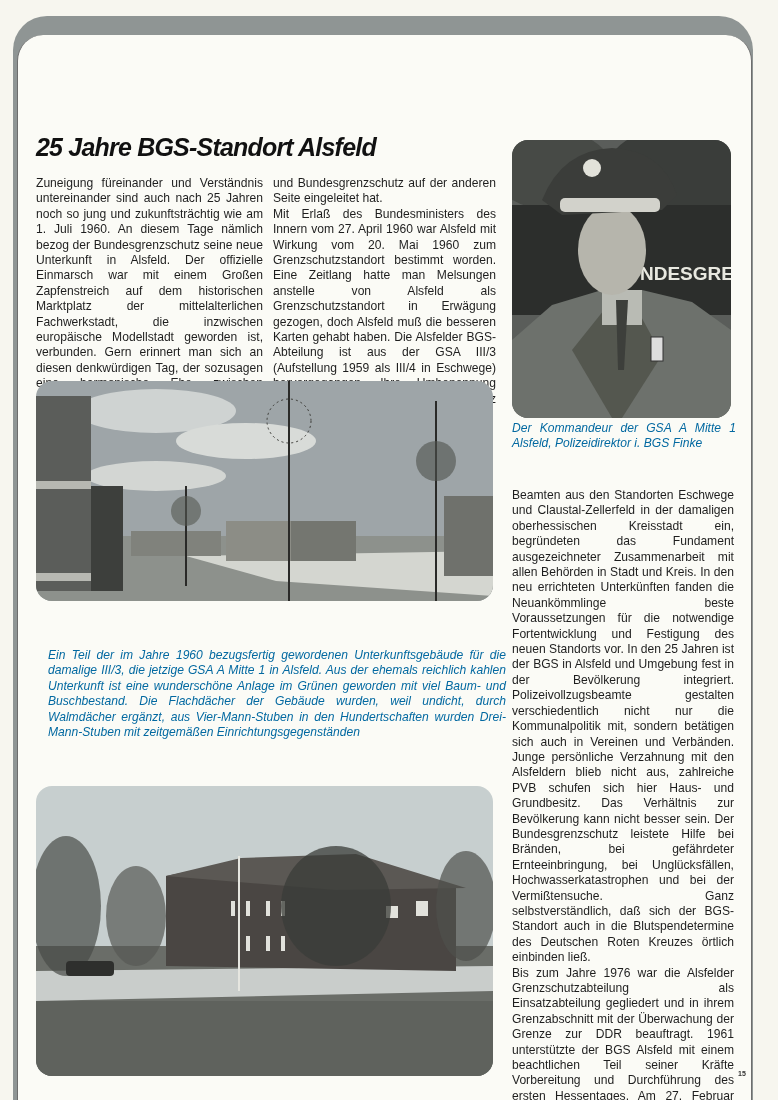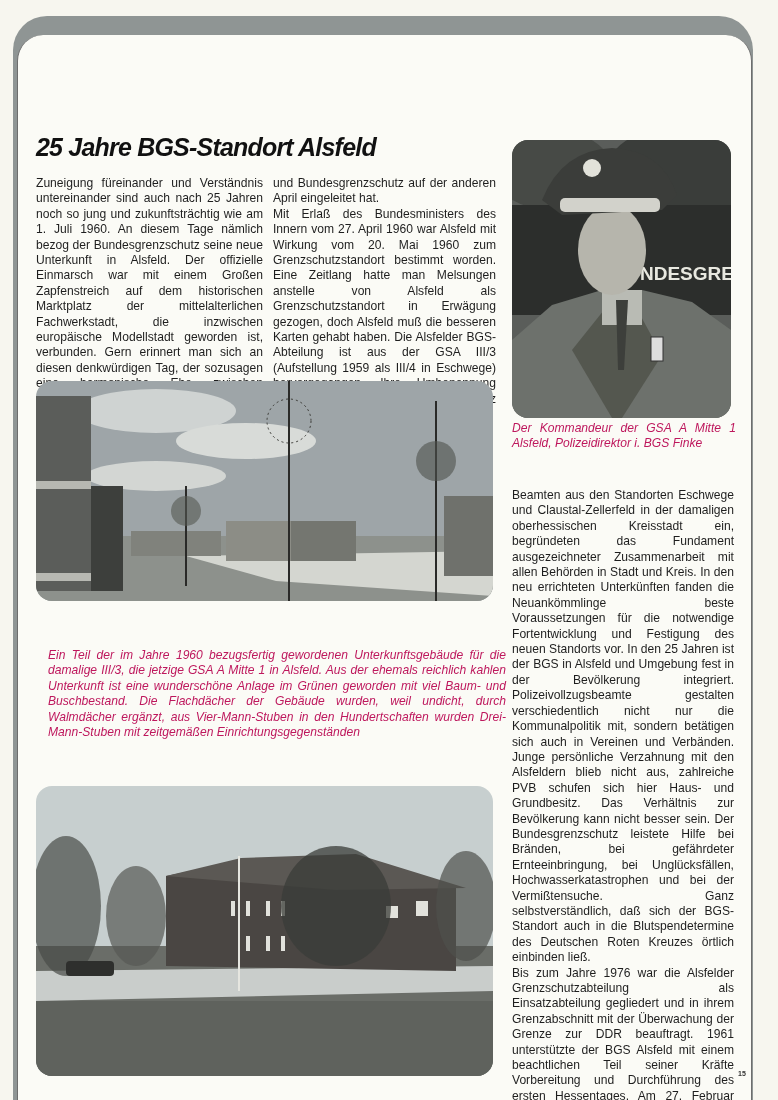--- a/index.html
+++ b/index.html
@@ -34,42 +34,42 @@
   .col3 { left: 512px; top: 488px; width: 222px; }
   .photo {
     position: absolute; border-radius: 16px; overflow: hidden;
   }
   .photo svg { display: block; width: 100%; height: 100%; }
   .p-portrait { left: 512px; top: 140px; width: 219px; height: 278px; }
   .p-campus { left: 36px; top: 381px; width: 457px; height: 220px; }
   .p-building { left: 36px; top: 786px; width: 457px; height: 290px; }
   .caption {
     position: absolute; font-style: italic; font-size: 12.1px; line-height: 15.4px;
-    color: #be185d; text-align: justify;
+    color: #0369a1; text-align: justify;
   }
   .cap-portrait { left: 512px; top: 421px; width: 224px; }
   .cap-campus { left: 48px; top: 648px; width: 458px; }
   .page-num {
     position: absolute; left: 738px; top: 1070px; font-size: 7px; font-weight: bold; color: #333;
   }
 </style>
 </head>
 <body>
 
 <div class="frame"></div>
 <div class="frame-inner"></div>
 
 <h1 class="title">25 Jahre BGS-Standort Alsfeld</h1>
 
 <div class="col col1">
   <p>Zuneigung füreinander und Verständnis untereinander sind auch nach 25 Jahren noch so jung und zukunftsträchtig wie am 1. Juli 1960. An diesem Tage nämlich bezog der Bundesgrenzschutz seine neue Unterkunft in Alsfeld. Der offizielle Einmarsch war mit einem Großen Zapfenstreich auf dem historischen Marktplatz der mittelalterlichen Fachwerkstadt, die inzwischen europäische Modellstadt geworden ist, verbunden. Gern erinnert man sich an diesen denkwürdigen Tag, der sozusagen eine harmonische Ehe zwischen Stadtverwaltung und Bürgerschaft auf der einen</p>
 </div>
 
 <div class="col col2">
-  <p>und Bundesgrenzschutz auf der anderen April eingeleitet hat.</p>
+  <p>und Bundesgrenzschutz auf der anderen Seite eingeleitet hat.</p>
   <p>Mit Erlaß des Bundesministers des Innern vom 27. April 1960 war Alsfeld mit Wirkung vom 20. Mai 1960 zum Grenzschutzstandort bestimmt worden. Eine Zeitlang hatte man Melsungen anstelle von Alsfeld als Grenzschutzstandort in Erwägung gezogen, doch Alsfeld muß die besseren Karten gehabt haben. Die Alsfelder BGS-Abteilung ist aus der GSA III/3 (Aufstellung 1959 als III/4 in Eschwege) hervorgegangen. Ihre Umbenennung erfolgte im Dezember 1959. Ab März 1960 trafen die ersten BGS-</p>
 </div>
 
 <div class="photo p-portrait">
   <svg viewBox="0 0 219 278" preserveAspectRatio="none">
     <rect width="219" height="278" fill="#5a5d5a"></rect>
     <ellipse cx="170" cy="40" rx="80" ry="55" fill="#3a3d3a"></ellipse>
     <ellipse cx="40" cy="30" rx="60" ry="40" fill="#474a46"></ellipse>
     <rect x="0" y="65" width="219" height="110" fill="#2c2e2c"></rect>
     <text x="128" y="140" font-family="Liberation Sans, sans-serif" font-size="19" font-weight="bold" fill="#e8e8e0">NDESGREN</text>

